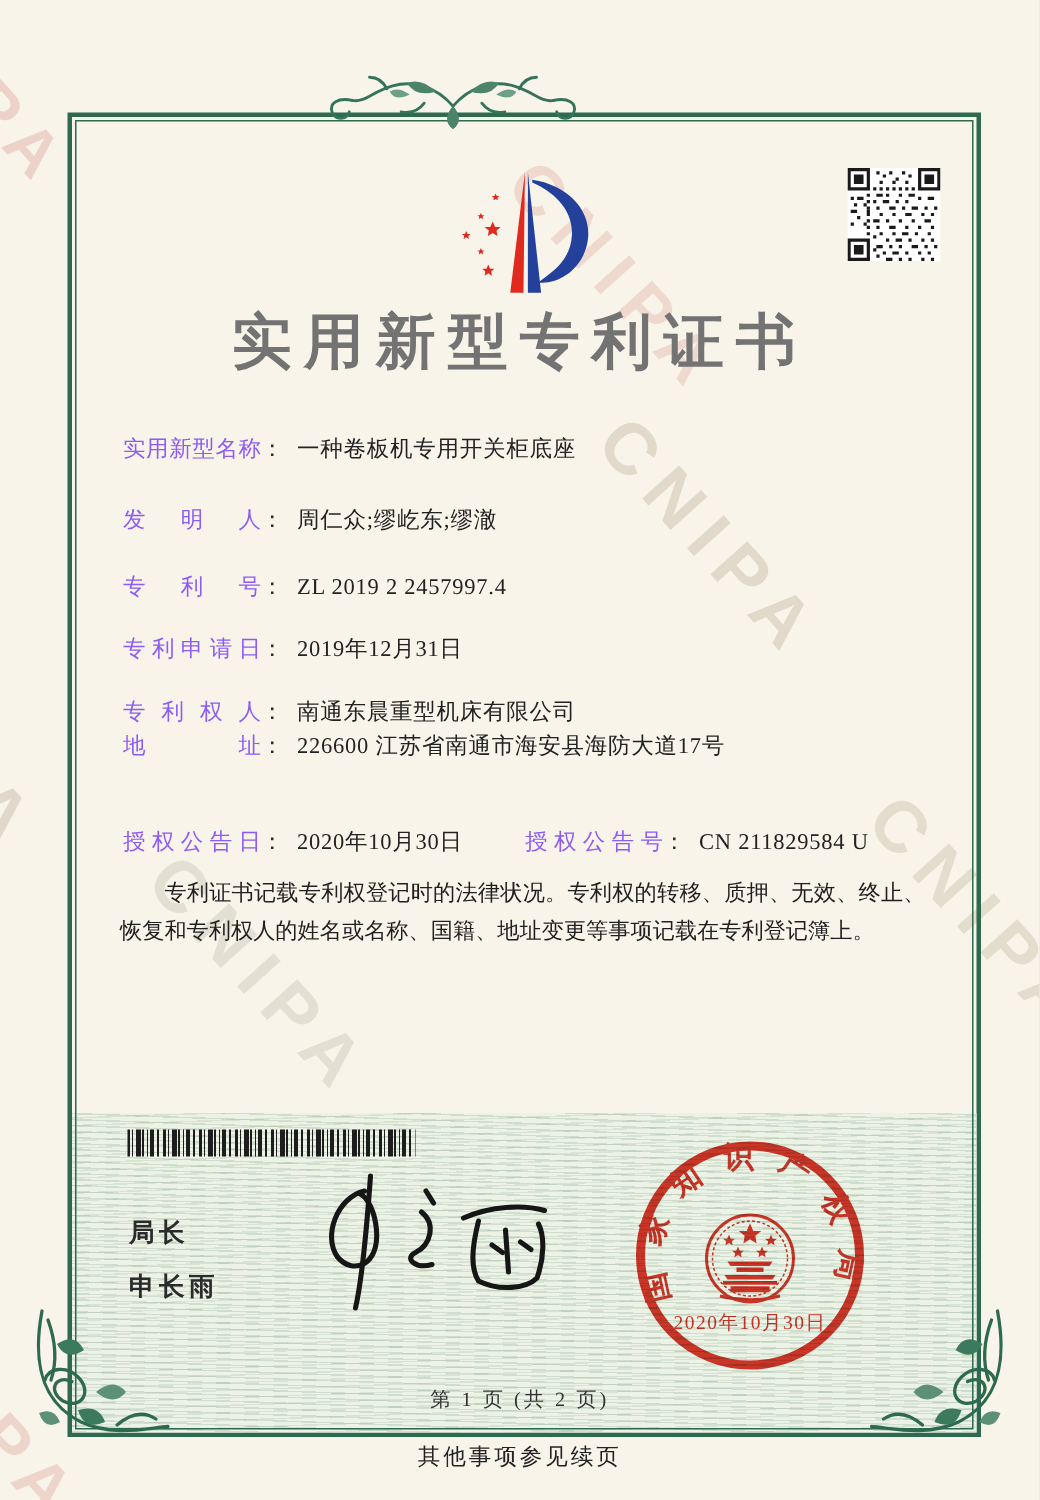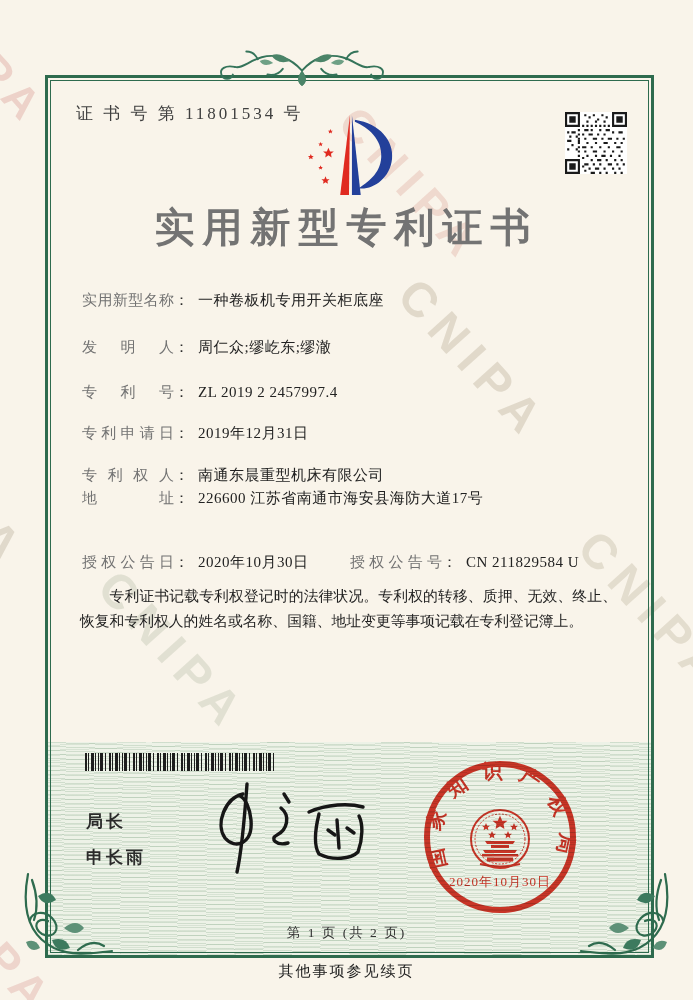--- a/index.html
+++ b/index.html
@@ -34,21 +34,21 @@
   .cert-no{position:absolute;left:76px;top:102px;font-size:17px;letter-spacing:3px;color:#3f3f3f;z-index:3;}
   .logo{position:absolute;left:292px;top:110px;z-index:3;}
   .qr{position:absolute;left:565px;top:112px;z-index:3;}
 
   .title{position:absolute;left:0;right:0;top:200px;margin:0;text-align:center;
          font-size:40px;font-weight:700;letter-spacing:8px;color:#737373;z-index:3;}
 
   .fields{position:absolute;left:82px;top:0;right:50px;z-index:3;font-size:15px;}
   .row{position:absolute;left:0;right:0;height:20px;line-height:20px;white-space:nowrap;}
   .r1{top:290px}.r2{top:337px}.r3{top:382px}.r4{top:423px}.r5{top:465px}.r6{top:488px}.r7{top:552px}
-  .lbl{display:inline-block;width:92px;text-align:justify;text-align-last:justify;color:#737373;}
+  .lbl{display:inline-block;width:92px;text-align:justify;text-align-last:justify;color:#8b5cf6;}
   .colon{margin-right:9px;color:#2d2d2d;}
   .val{letter-spacing:.5px;color:#222;}
   .pair2{position:absolute;left:268px;top:0;}
 
   .paras{position:absolute;left:80px;top:584px;width:537px;z-index:3;
          font-size:14.8px;line-height:24.8px;text-align:justify;color:#1f1f1f;}
   .paras p{margin:0;text-indent:2em;}
 
   .barcode{position:absolute;left:85px;top:753px;width:192px;height:18px;z-index:3;
     background-image:repeating-linear-gradient(90deg,
@@ -120,21 +120,20 @@
       <path d="M 30,55 C 18,50 14,62 24,68 C 36,74 44,62 34,52 C 26,44 14,46 12,54"></path>
       <path d="M 14,14 q 8,22 2,40"></path>
       <path d="M 60,84 q 14,-12 26,-4"></path>
       <path d="M 20,30 q 12,-8 18,4 q -12,8 -18,-4 Z" fill="#3c7a5e" stroke="none"></path>
       <path d="M 34,74 q 14,-4 18,8 q -14,6 -18,-8 Z" fill="#3c7a5e" stroke="none"></path>
       <path d="M 46,62 q 12,-10 20,0 q -8,10 -20,0 Z" fill="#5d9177" stroke="none"></path>
       <path d="M 8,76 q 10,-4 14,6 q -10,6 -14,-6 Z" fill="#5d9177" stroke="none"></path>
     </g>
   </svg>
 
-  <div class="cert-no">证 书 号 第 11801534 号</div>
 
   <svg class="logo" width="112" height="90" viewBox="0 0 110 92">
     <defs>
       <path id="lst" d="M0,-10 L2.94,-3.09 10,-3.09 4.76,1.18 5.88,8.09 0,4.27 -5.88,8.09 -4.76,1.18 -10,-3.09 -2.94,-3.09 Z"></path>
     </defs>
     <path d="M 62,10 C 88,14 102,32 100,50 C 98,70 80,82 66,80 C 74,74 88,66 89,48 C 90,30 76,18 62,12 Z" fill="#23409a"></path>
     <polygon points="57,5 47,87 56,87" fill="#e02a20"></polygon>
     <polygon points="59,5 59,87 68,87" fill="#23409a"></polygon>
     <g fill="#e02a20">
       <use href="#lst" transform="translate(37,22) scale(0.26)"></use>

